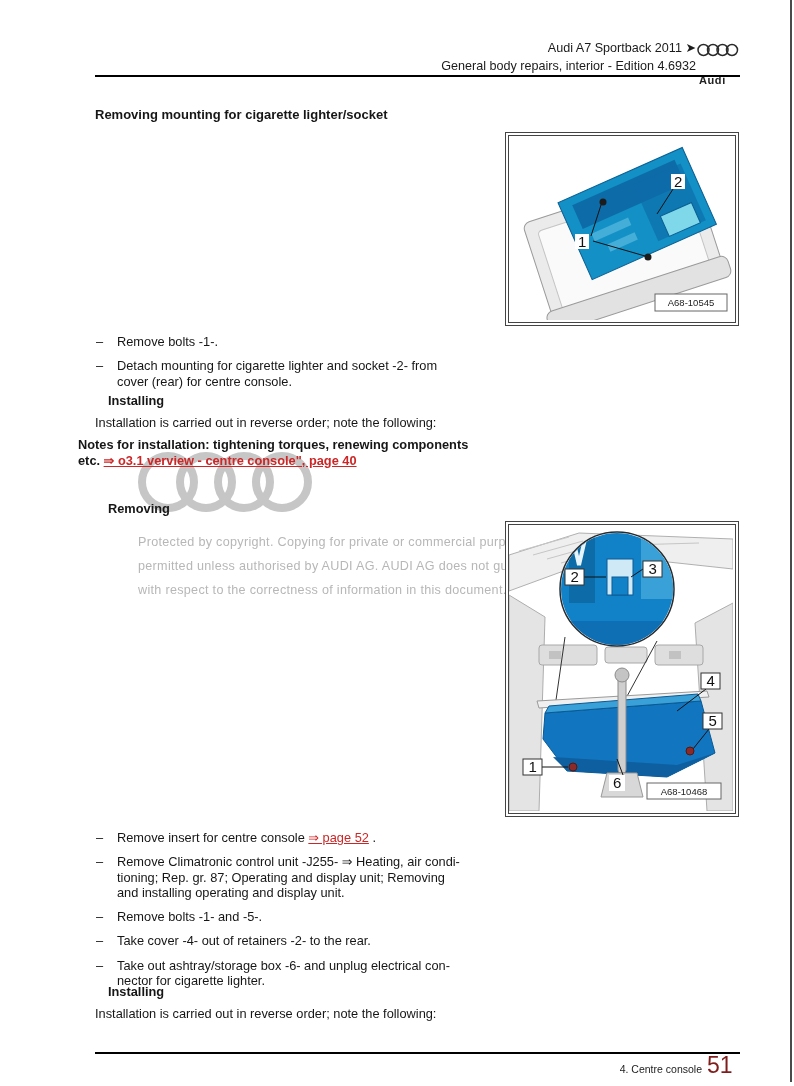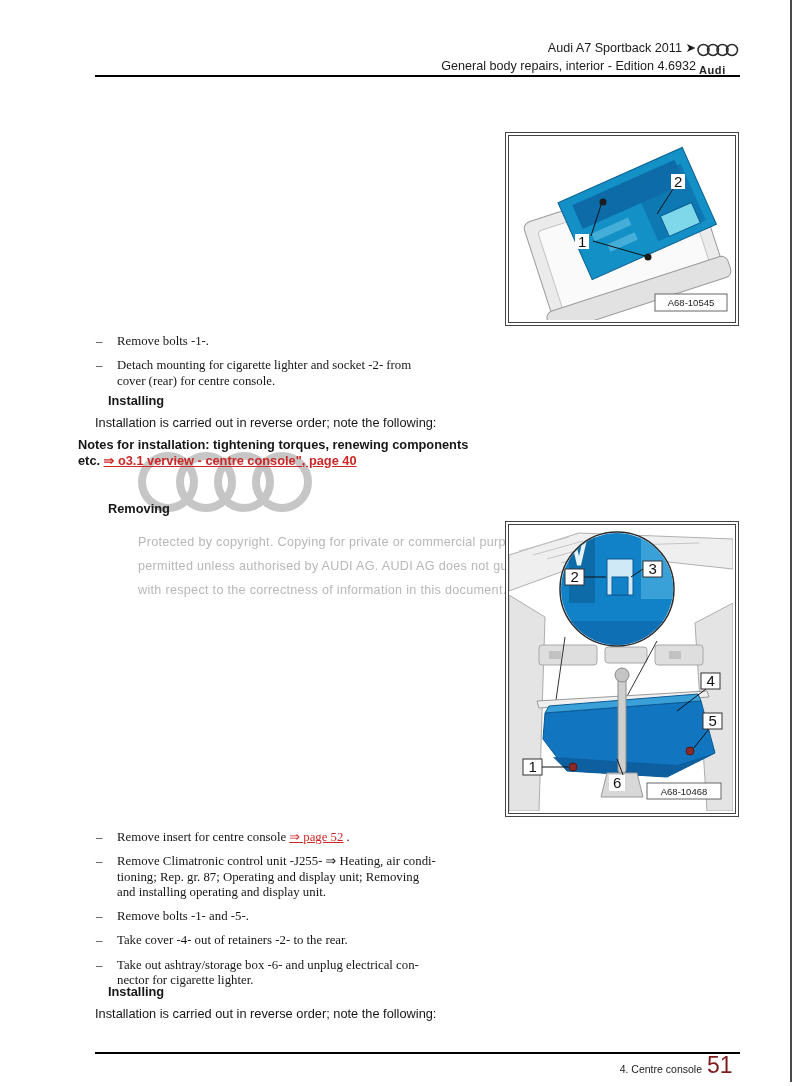--- a/index.html
+++ b/index.html
@@ -5,34 +5,34 @@
   html,body { margin:0; padding:0; background:#ffffff; }
   .page {
     position:relative; width:794px; height:1086px; background:#ffffff;
     font-family:"Liberation Sans", sans-serif; color:#161616; overflow:hidden;
   }
   .page-edge { position:absolute; left:790px; top:0; width:1.5px; height:1082px; background:#4a4a4a; }
 
   
   .header-text { position:absolute; top:39px; right:98px; text-align:right; font-size:12.6px; line-height:18px; color:#1b1b1b; }
   .logo { position:absolute; left:697px; top:41px; width:44px; text-align:left; }
-  .logo-word { font-size:11px; font-weight:bold; letter-spacing:0.6px; color:#222; margin-top:1px; margin-left:2px; }
+  .logo-word { font-size:11px; font-weight:bold; letter-spacing:0.6px; color:#222; margin-top:11px; margin-left:2px; }
   .header-rule { position:absolute; left:95px; top:75px; width:645px; height:2px; background:#000; }
 
   
   .doc-title { position:absolute; left:95px; top:107px; font-size:13px; font-weight:bold; }
   .sec-heading { position:absolute; left:95px; top:472px; font-size:15.5px; font-weight:bold; z-index:2; }
   .sec-heading .sec-num { display:inline-block; width:75px; }
   .subhead { position:absolute; left:108px; font-size:12.8px; font-weight:bold; z-index:2; }
   .plain-line { position:absolute; left:95px; font-size:12.8px; z-index:2; }
 
   
   .steps { position:absolute; left:95px; width:412px; font-size:12.8px; line-height:15.6px; z-index:2; }
   .steps ul { list-style:none; margin:0; padding:0; }
-  .steps li { position:relative; padding-left:22px; margin-bottom:8.5px;font-family:Liberation Serif, serif; }
+  .steps li { position:relative; padding-left:22px; margin-bottom:8.5px; }
   .steps li::before { content:"\2013"; position:absolute; left:1px; top:0; }
 
   
   .notes { position:absolute; left:78px; top:437px; width:414px; font-size:12.8px; font-weight:bold; line-height:15.6px; z-index:2; }
   .ref-link { color:#cc2626; text-decoration:underline; cursor:pointer; }
 
   
   .rings-watermark { position:absolute; left:136px; top:450px; z-index:0; }
   .copy-watermark { position:absolute; left:138px; top:530px; width:368px; z-index:0;
     font-size:12.6px; line-height:24px; color:#b7b7b7; letter-spacing:0.3px; }
@@ -69,20 +69,21 @@
         <circle cx="13" cy="18" r="11"></circle>
         <circle cx="32" cy="18" r="11"></circle>
         <circle cx="51" cy="18" r="11"></circle>
         <circle cx="70" cy="18" r="11"></circle>
       </g>
     </svg>
     <div class="logo-word">Audi</div>
   </div>
   <div class="header-rule"></div>
 
+  <div class="doc-title">Removing mounting for cigarette lighter/socket</div>
 
   <div class="figure figure-1">
     <svg width="224" height="184" viewBox="0 0 224 184">
       <g transform="rotate(-18 112 100)">
         <rect x="22" y="58" width="178" height="108" rx="7" fill="#ebebeb" stroke="#9a9a9a"></rect>
         <rect x="34" y="70" width="154" height="84" rx="4" fill="#fafafa" stroke="#c4c4c4"></rect>
         <rect x="16" y="150" width="190" height="22" rx="7" fill="#e2e2e2" stroke="#9a9a9a"></rect>
       </g>
       <g transform="rotate(-24 128 82)">
         <rect x="62" y="36" width="136" height="84" fill="#1391c6" stroke="#0a5f92"></rect>

